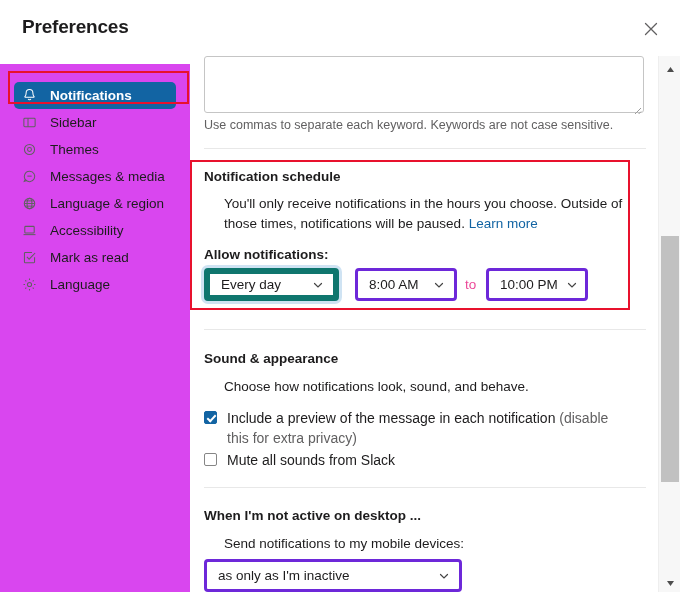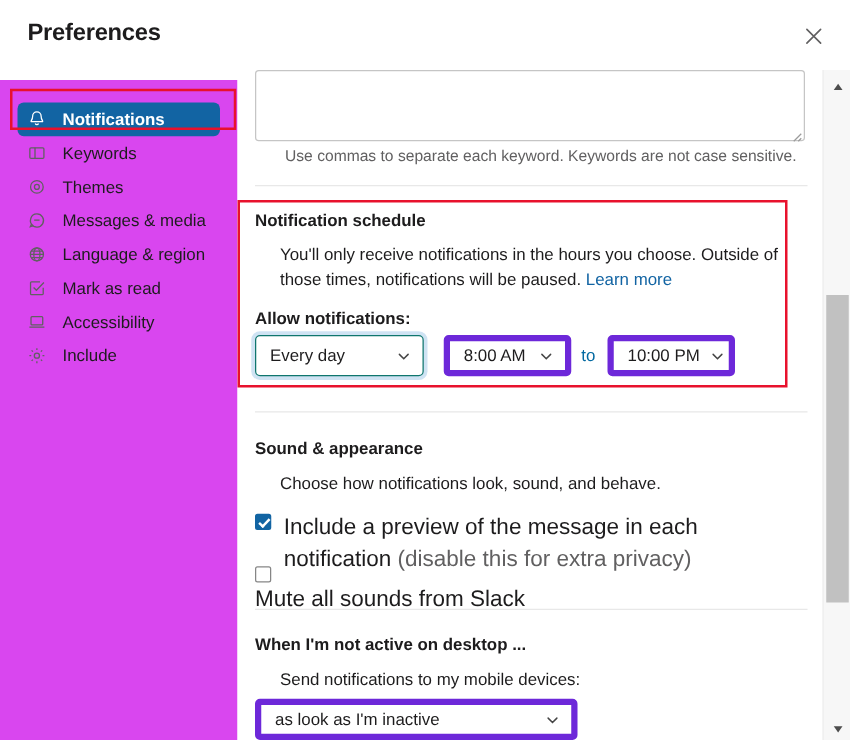--- a/index.html
+++ b/index.html
@@ -117,21 +117,20 @@
     width: 11px; height: 11px;
     pointer-events: none;
     color: #9b9b9b;
   }
   .helper-text {
     position: absolute;
     left: 14px; top: 62px;
     width: 442px;
     font-size: 12.5px;
     color: #616061;
-    margin-left: 24px;
   }
   .divider {
     position: absolute;
     left: 14px;
     width: 442px;
     height: 1px;
     background: #e8e8e8;
   }
 
   .section-title {
@@ -157,55 +156,55 @@
     position: absolute;
     border: 2px solid #e8112d;
     pointer-events: none;
     z-index: 40;
   }
 
   
   .select {
     position: absolute;
     height: 33px;
-    border: 5px solid #6d28d9;
+    border: 3px solid #6d28d9;
     border-radius: 4px;
     background: #ffffff;
     display: flex;
     align-items: center;
     padding: 0 9px 0 11px;
     font-size: 13.5px;
     color: #1d1c1d;
     cursor: pointer;
     white-space: nowrap;
   }
   .select.focused {
-    border: 1px solid #0f766e;
+    border: 6px solid #0f766e;
     box-shadow: 0 0 0 3px #cfe3f3;
   }
   .select .sel-label { flex: 1 1 auto; }
   .select .chev {
     flex: 0 0 auto;
     margin-left: 8px;
     color: #454545;
     display: flex;
     align-items: center;
   }
   .to-label {
     position: absolute;
     font-size: 13.5px;
-    color: #0369a1;
+    color: #ec4899;
   }
 
   
   .check-row {
     position: absolute;
     display: flex;
     align-items: flex-start;
-    font-size: 18px;
+    font-size: 14px;
     color: #1d1c1d;
     line-height: 1.45;
     cursor: pointer;
   }
   .cbox {
     flex: 0 0 auto;
     width: 13px; height: 13px;
     margin-right: 10px;
     margin-top: 3px;
     border: 1px solid #868686;
@@ -282,21 +281,21 @@
       <span class="nav-label">Notifications</span>
     </div>
 
     <div class="nav-item">
       <span class="nav-icon">
         <svg width="15" height="15" viewBox="0 0 16 16">
           <rect x="2" y="3.5" width="12" height="9" rx="1" fill="none" stroke="currentColor" stroke-width="1.1"></rect>
           <path d="M6.4 3.5v9" stroke="currentColor" stroke-width="1.1"></path>
         </svg>
       </span>
-      <span class="nav-label">Keywords</span>
+      <span class="nav-label">Sidebar</span>
     </div>
 
     <div class="nav-item">
       <span class="nav-icon">
         <svg width="15" height="15" viewBox="0 0 16 16">
           <circle cx="8" cy="8" r="5.4" fill="none" stroke="currentColor" stroke-width="1.1"></circle>
           <circle cx="8" cy="8" r="2.1" fill="none" stroke="currentColor" stroke-width="1.1"></circle>
         </svg>
       </span>
       <span class="nav-label">Themes</span>
@@ -319,45 +318,45 @@
           <ellipse cx="8" cy="8" rx="2.6" ry="5.6" fill="none" stroke="currentColor" stroke-width="1.1"></ellipse>
           <path d="M2.4 8h11.2M3.2 5.2h9.6M3.2 10.8h9.6" stroke="currentColor" stroke-width="1"></path>
         </svg>
       </span>
       <span class="nav-label">Language &amp; region</span>
     </div>
 
     <div class="nav-item">
       <span class="nav-icon">
         <svg width="15" height="15" viewBox="0 0 16 16">
+          <rect x="3" y="3.6" width="10" height="7" rx="0.8" fill="none" stroke="currentColor" stroke-width="1.1"></rect>
+          <path d="M1.6 12.4h12.8" stroke="currentColor" stroke-width="1.1"></path>
+        </svg>
+      </span>
+      <span class="nav-label">Accessibility</span>
+    </div>
+
+    <div class="nav-item">
+      <span class="nav-icon">
+        <svg width="15" height="15" viewBox="0 0 16 16">
           <path d="M13.4 7.6v5.1a.8.8 0 0 1-.8.8H3.4a.8.8 0 0 1-.8-.8V3.5a.8.8 0 0 1 .8-.8h7.3" fill="none" stroke="currentColor" stroke-width="1.1"></path>
           <path d="M5.2 7.4 7.6 9.8 14 3.2" fill="none" stroke="currentColor" stroke-width="1.1"></path>
         </svg>
       </span>
       <span class="nav-label">Mark as read</span>
     </div>
 
     <div class="nav-item">
       <span class="nav-icon">
         <svg width="15" height="15" viewBox="0 0 16 16">
-          <rect x="3" y="3.6" width="10" height="7" rx="0.8" fill="none" stroke="currentColor" stroke-width="1.1"></rect>
-          <path d="M1.6 12.4h12.8" stroke="currentColor" stroke-width="1.1"></path>
-        </svg>
-      </span>
-      <span class="nav-label">Accessibility</span>
-    </div>
-
-    <div class="nav-item">
-      <span class="nav-icon">
-        <svg width="15" height="15" viewBox="0 0 16 16">
           <circle cx="8" cy="8" r="2.2" fill="none" stroke="currentColor" stroke-width="1.1"></circle>
           <path d="M8 1.6v1.6M8 12.8v1.6M14.4 8h-1.6M3.2 8H1.6M12.5 3.5l-1.1 1.1M4.6 11.4l-1.1 1.1M12.5 12.5l-1.1-1.1M4.6 4.6 3.5 3.5" stroke="currentColor" stroke-width="1.1"></path>
         </svg>
       </span>
-      <span class="nav-label">Include</span>
+      <span class="nav-label">Language</span>
     </div>
   </div>
 
   <div class="red-box" style="left:8px; top:71px; width:181px; height:33px;"></div>
 
   <div class="main">
     <div class="content">
 
       <textarea class="textarea-box" placeholder="" style=""></textarea>
       <span class="resize-grip">
@@ -413,33 +412,33 @@
 
       <div class="section-desc" style="position:absolute; left:14px; top:321px; width:430px;">Choose how notifications look, sound, and behave.</div>
 
       <div class="check-row" style="left:14px; top:352px; width:425px;">
         <span class="cbox checked"></span>
         <span class="check-text">
           <span>Include a preview of the message in each notification </span><span class="muted">(disable this for extra privacy)</span>
         </span>
       </div>
 
-      <div class="check-row" style="left:14px; top:394px; width:425px;flex-direction:column;">
+      <div class="check-row" style="left:14px; top:394px; width:425px;">
         <span class="cbox"></span>
         <span class="check-text">Mute all sounds from Slack</span>
       </div>
 
       <div class="divider" style="top:431px;"></div>
 
       <div class="section-title" style="left:14px; top:452px;">When I'm not active on desktop ...</div>
 
       <div class="section-desc" style="position:absolute; left:14px; top:478px; width:430px;">Send notifications to my mobile devices:</div>
 
       <div class="select" style="left:14px; top:503px; width:258px;">
-        <span class="sel-label">as look as I'm inactive</span>
+        <span class="sel-label">as only as I'm inactive</span>
         <span class="chev">
           <svg width="12" height="12" viewBox="0 0 12 12">
               <path d="M2.5 4.5 6 8l3.5-3.5" stroke="#454545" stroke-width="1.2" fill="none" stroke-linecap="round"></path>
             </svg>
         </span>
       </div>
 
     </div>
   </div>
 

